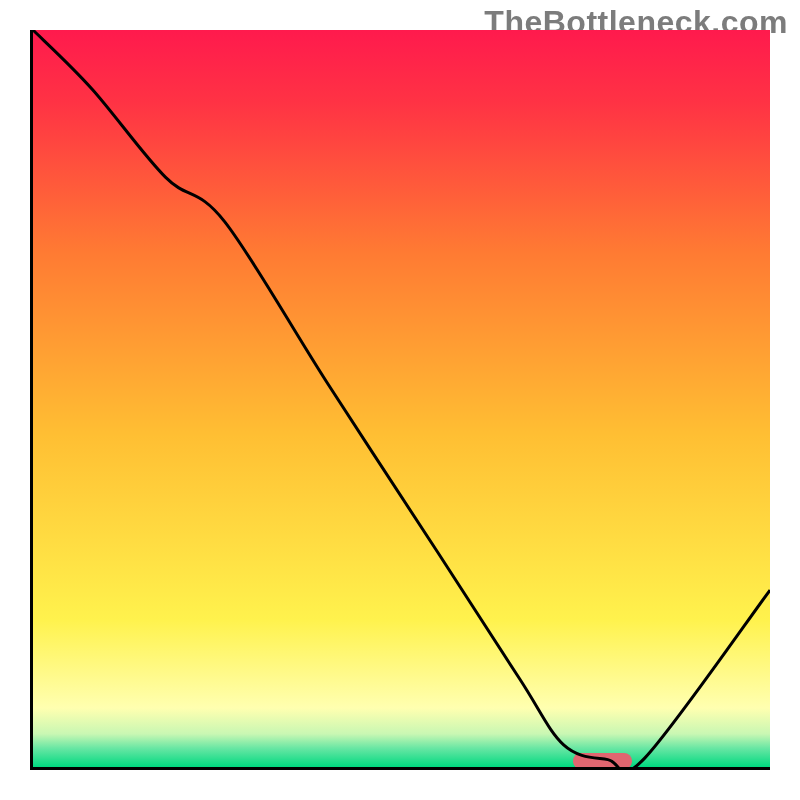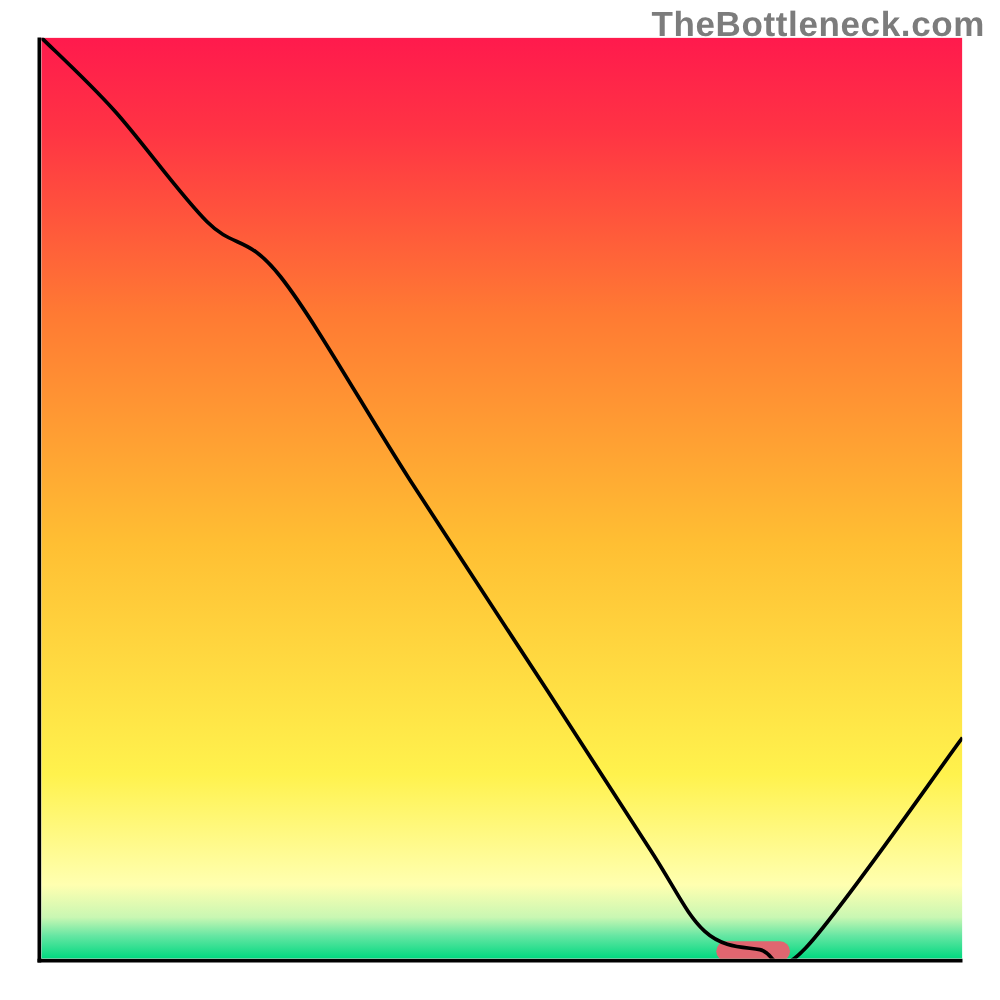--- a/index.html
+++ b/index.html
@@ -12,21 +12,21 @@
   }
   .container {
     position: relative;
     width: 800px;
     height: 800px;
   }
   .watermark {
     position: absolute;
     top: 4px;
     right: 12px;
-    font-size: 28px;
+    font-size: 32px;
     font-weight: bold;
     color: #7c7c7c;
     letter-spacing: 0.5px;
   }
   .chart-box {
     position: absolute;
     left: 30px;
     top: 30px;
     width: 740px;
     height: 740px;

